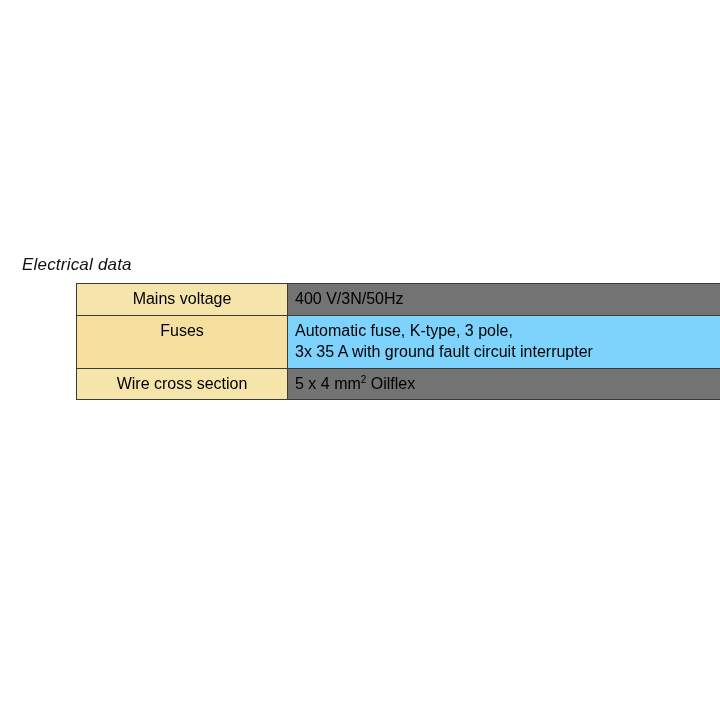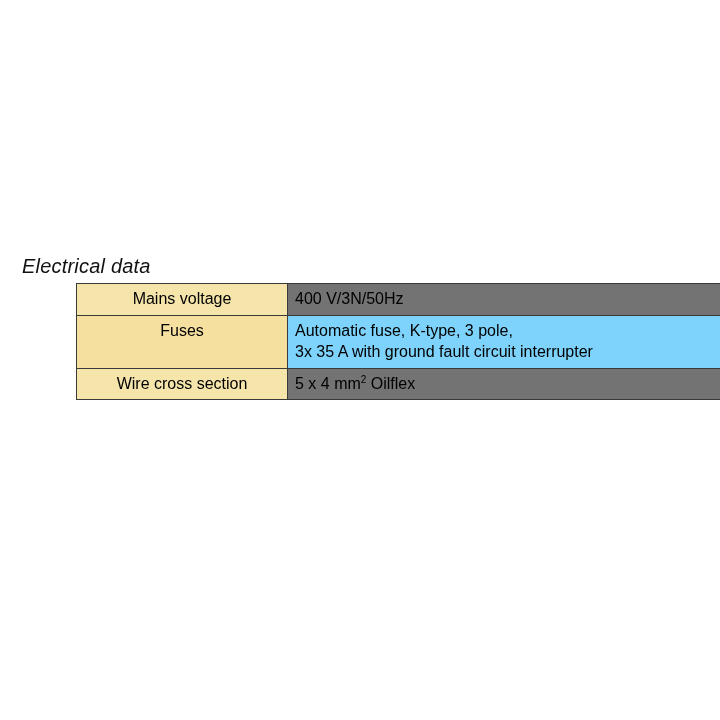--- a/index.html
+++ b/index.html
@@ -16,21 +16,21 @@
   .page {
     position: relative;
     width: 720px;
     height: 720px;
   }
   .section-title {
     position: absolute;
     left: 22px;
     top: 255px;
     font-style: italic;
-    font-size: 20px;
+    font-size: 17px;
     color: #111111;
     letter-spacing: 0.2px;
   }
   .data-table {
     position: absolute;
     left: 28px;
     top: 283px;
     width: 660px;
     border-collapse: collapse;
     table-layout: fixed;

